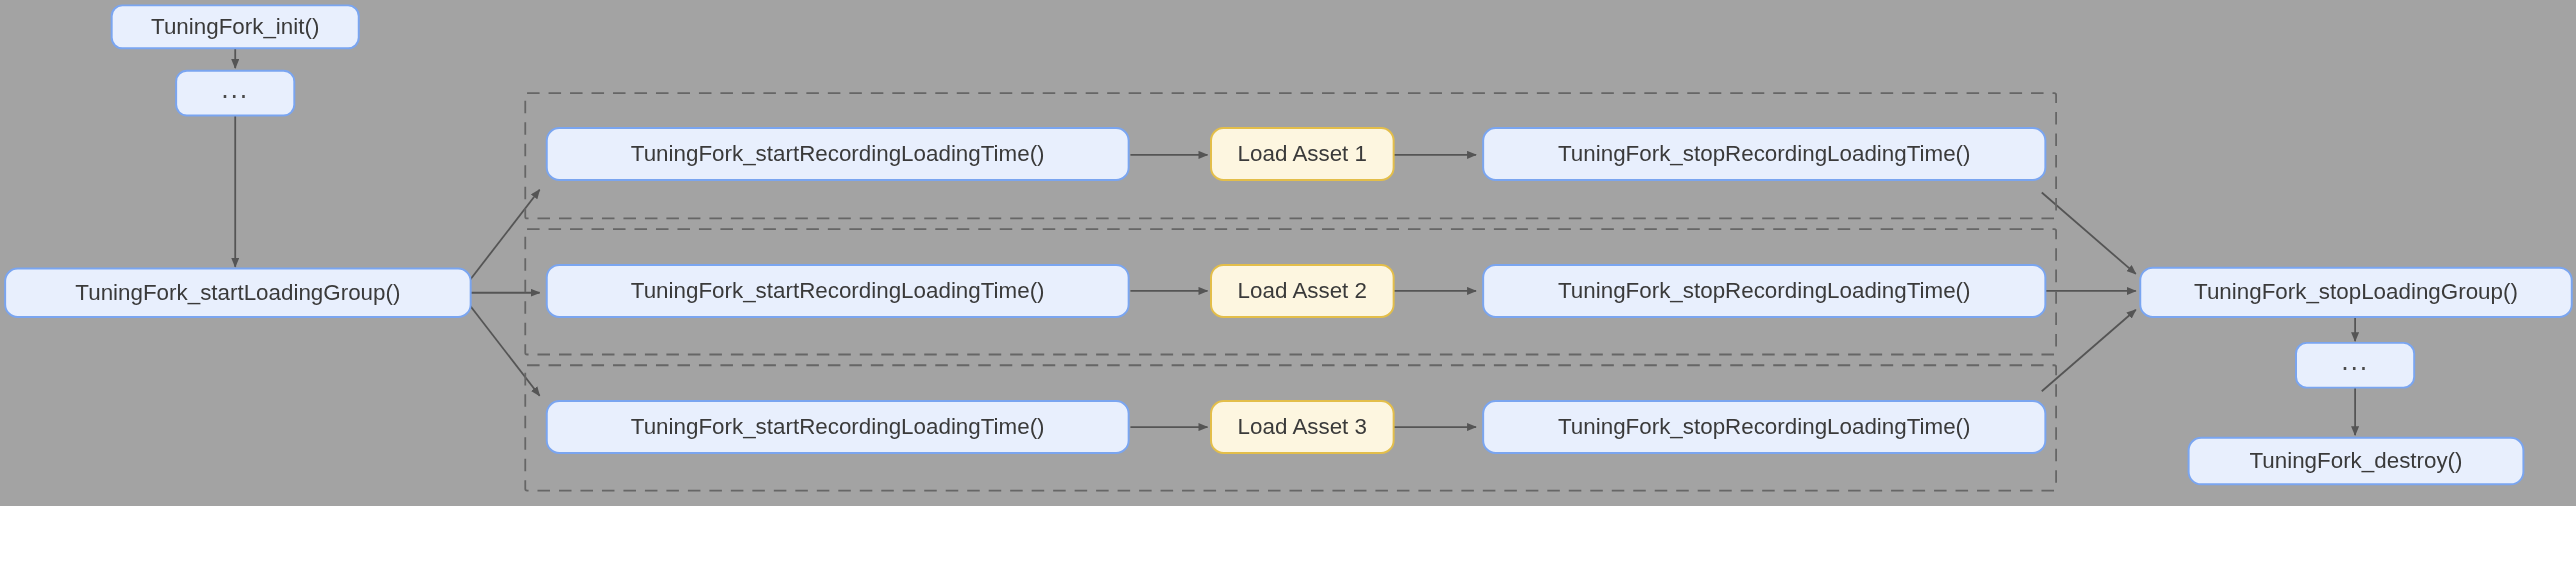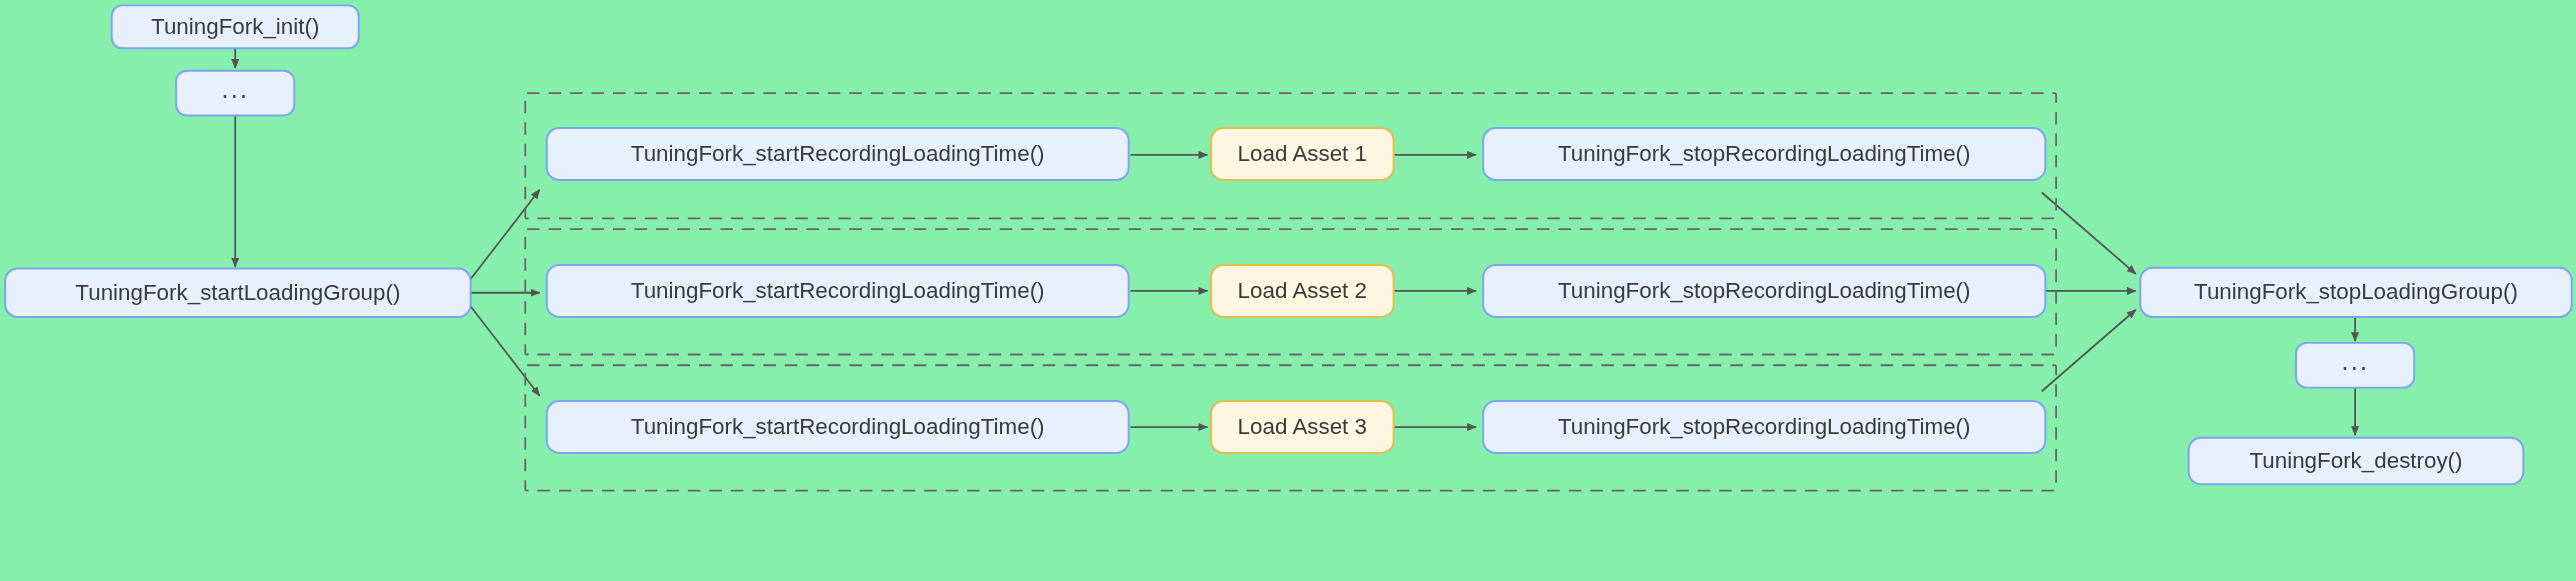--- a/index.html
+++ b/index.html
@@ -6,22 +6,22 @@
     margin: 0;
     padding: 0;
     background: #ffffff;
   }
   body {
     font-family: "Liberation Sans", sans-serif;
   }
   #diagram-root {
     position: relative;
     width: 2576px;
-    height: 581px;
-    background: #86efac;
+    height: 506px;
+    background: #a3a3a3;
     overflow: hidden;
   }
   svg#flow {
     display: block;
     width: 2576px;
     height: 581px;
   }
   .node-rect {
     fill: #e8effd;
     stroke: #7aa5f0;

